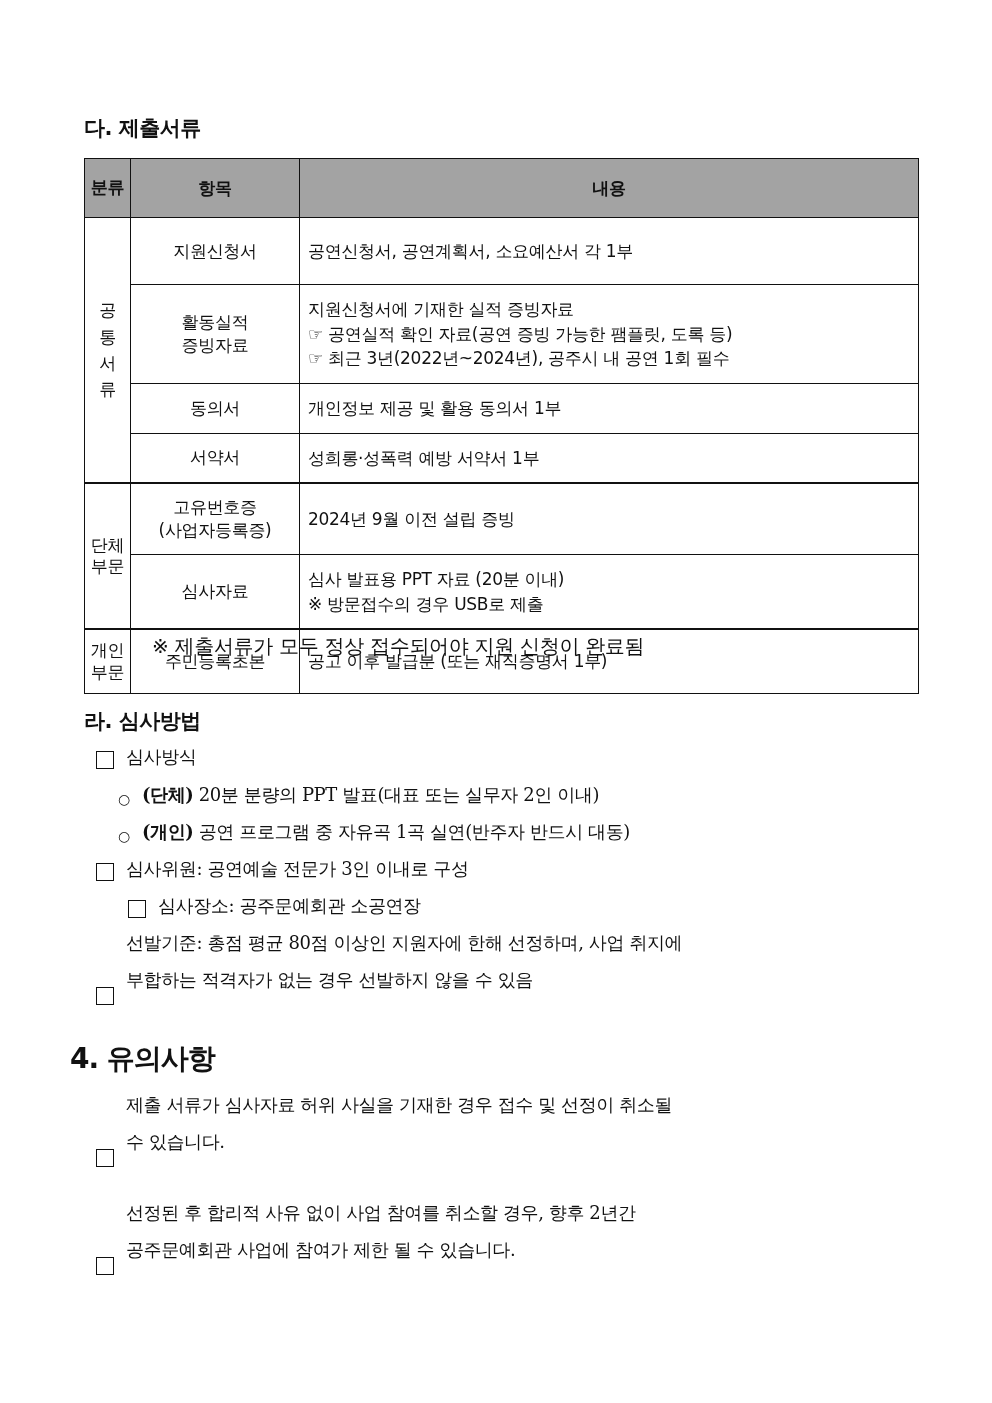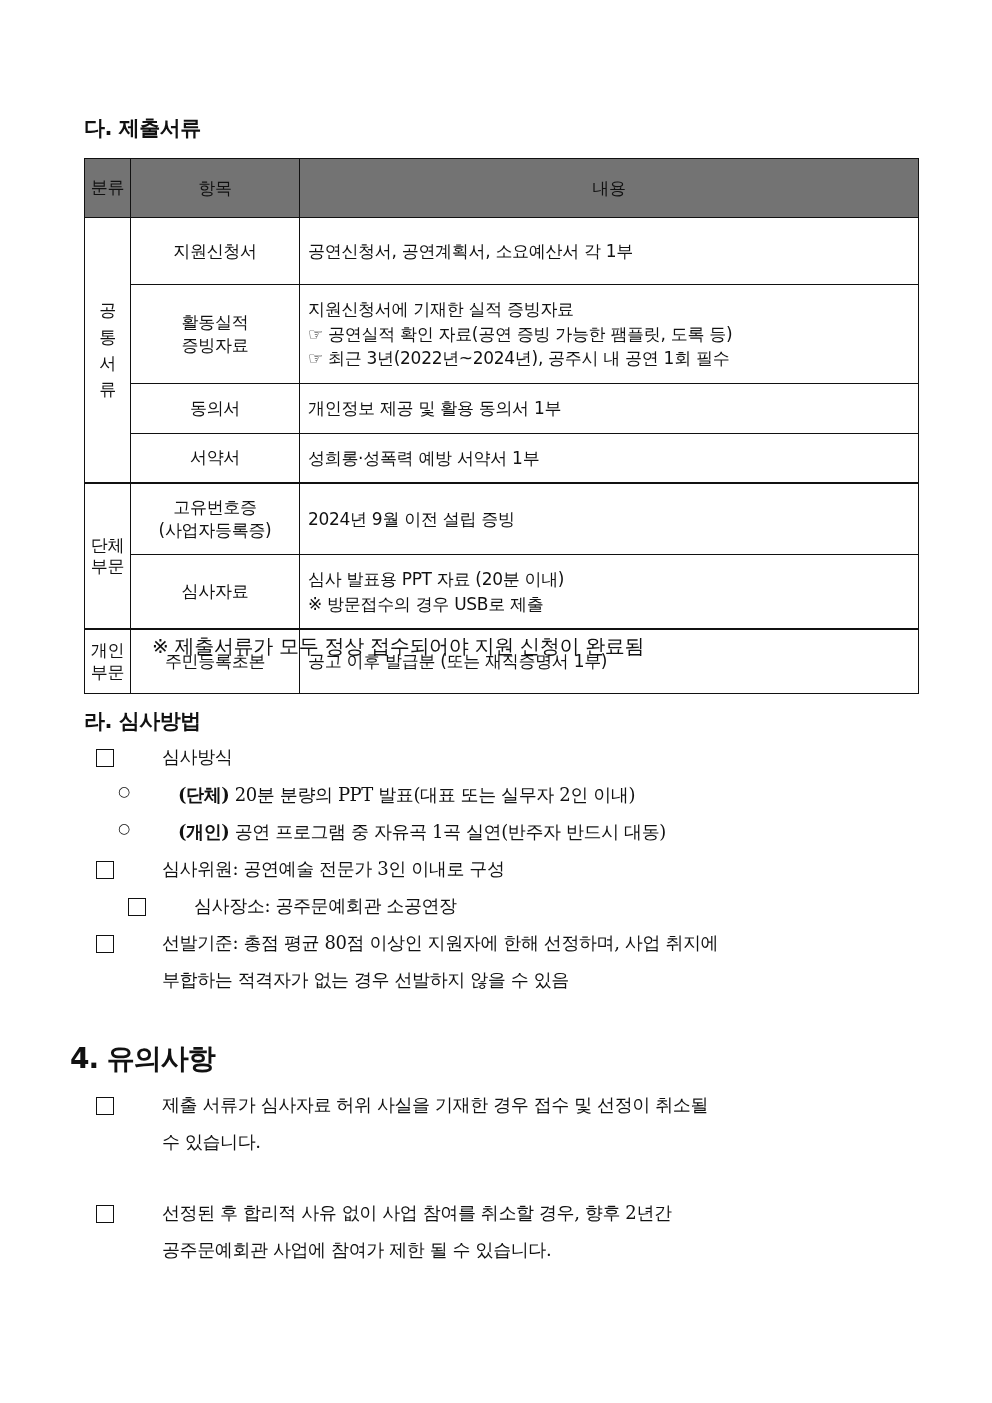--- a/index.html
+++ b/index.html
@@ -3,29 +3,29 @@
 <meta charset="utf-8">
 <style>
   html, body { margin: 0; padding: 0; background: #ffffff; }
   body { width: 992px; height: 1403px; position: relative; overflow: hidden;
          font-family: "DejaVu Sans", sans-serif; color: #111; }
   .h2 { position: absolute; font-weight: bold; font-size: 21px; letter-spacing: -0.5px; }
   .h1 { position: absolute; font-weight: bold; font-size: 28px; letter-spacing: -1px; }
   table.docs { position: absolute; left: 84px; top: 158px; width: 835px;
                border-collapse: collapse; font-size: 17px; letter-spacing: -0.3px; }
   table.docs td, table.docs th { border: 1px solid #111; padding: 12px 8px; vertical-align: middle; }
-  table.docs th { background: #737373; font-weight: normal; height: 34px; }
+  table.docs th { background: #a3a3a3; font-weight: bold; height: 34px; }
   .c1 { width: 45px; text-align: center; padding: 0 !important; line-height: 1.25; }
   .c2 { width: 152px; text-align: center; line-height: 1.35; }
   .c3 { text-align: left; line-height: 1.45; }
   .vert { display: inline-block; width: 1.2em; word-break: break-all; line-height: 1.55; }
   tr.thick td { border-top: 2px solid #111; }
   .note { position: absolute; left: 104px; top: 633px; font-size: 20px; letter-spacing: -0.3px; margin-left: 48px; }
   .serif { font-family: "DejaVu Serif", serif; font-size: 18px; letter-spacing: -0.4px; }
-  .item { position: absolute; display: flex; align-items: flex-start; gap: 36px; }
+  .item { position: absolute; display: flex; align-items: flex-end; }
   .box { display: inline-block; width: 16px; height: 16px; border: 1.5px solid #111;
          margin-right: 12px; margin-top: 4px; flex: 0 0 auto; }
   .circ { display: inline-block; width: 10px; font-size: 14px; margin-right: 14px; }
   .b { font-weight: bold; }
   .lines div { height: 37px; }
 </style>
 </head>
 <body>
 
 <div class="h2" style="left:84px; top:114px;">다. 제출서류</div>

